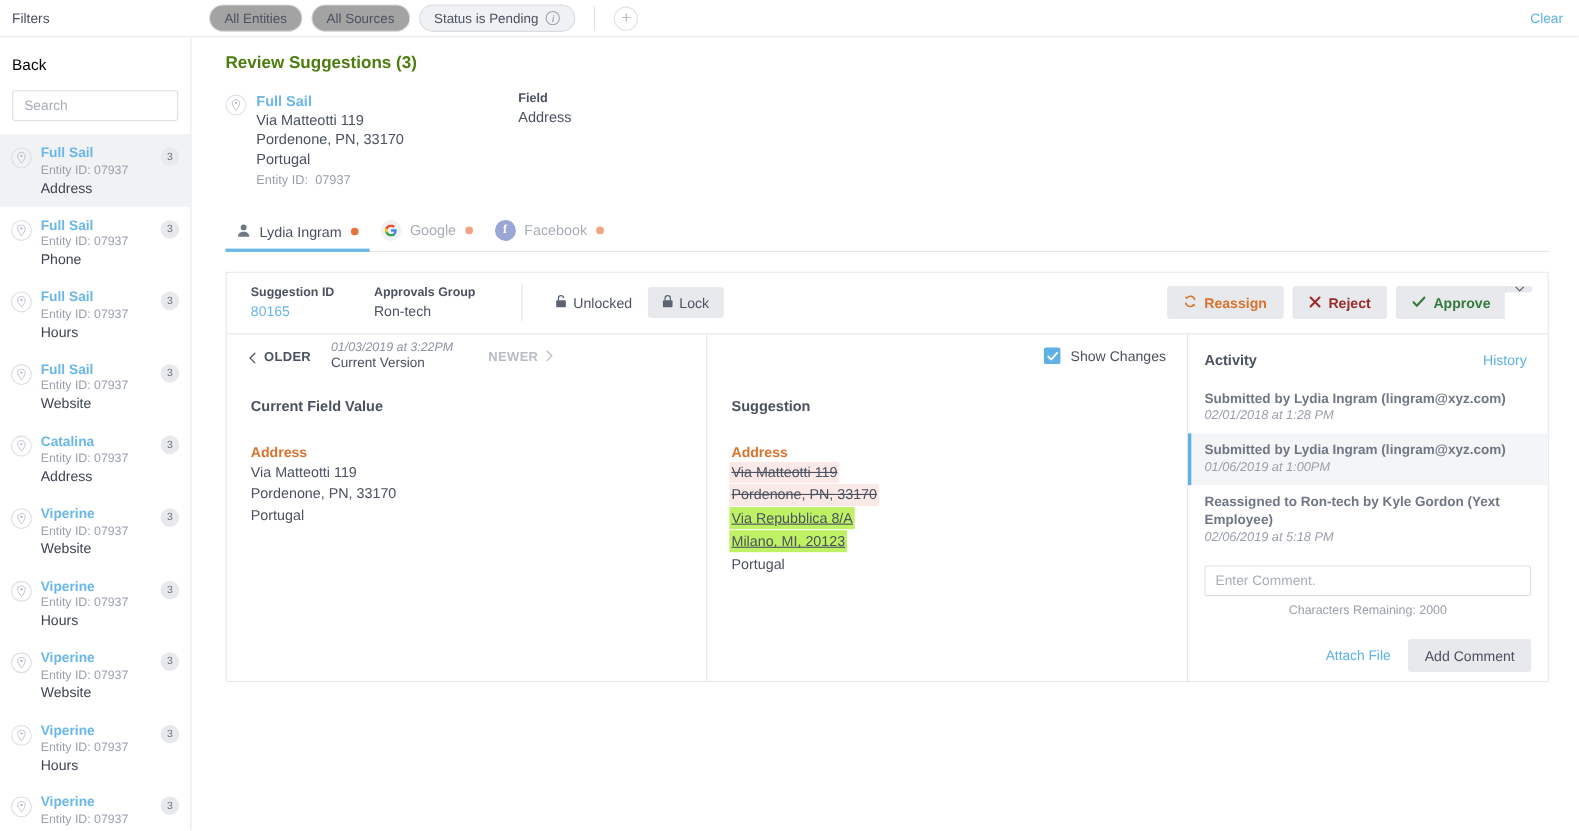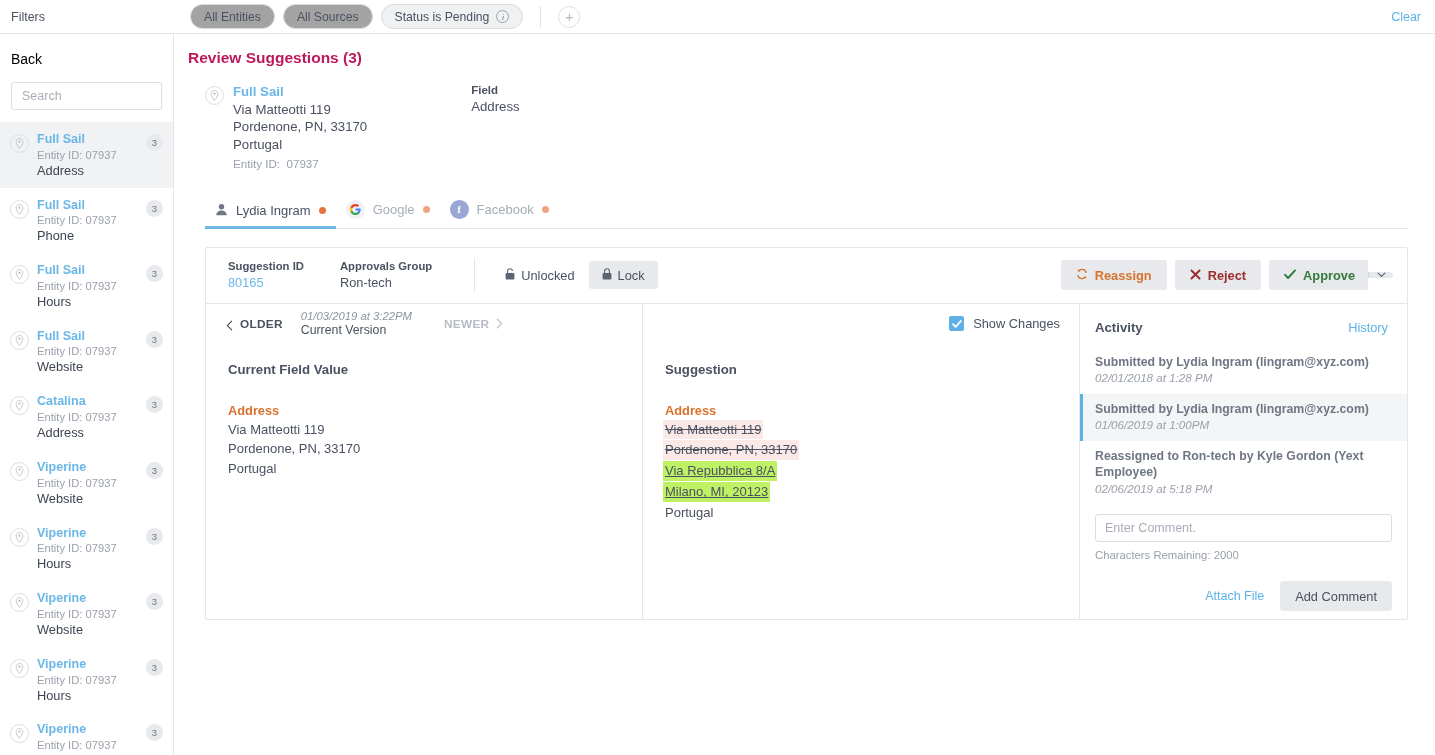--- a/index.html
+++ b/index.html
@@ -112,22 +112,22 @@
     margin-top: 2px; padding: 0 4px;
   }
 
   
   .main {
     position: absolute; top: 34px; left: 175px;
     width: 1260px; height: 721px;
     background: #fff; overflow: hidden;
   }
   .page-title {
-    font-size: 15.5px; font-weight: bold; color: #be185d;
-    padding: 15px 0 0 13px;
+    font-size: 15.5px; font-weight: bold; color: #4d7c0f;
+    padding: 15px 0 0 30px;
   }
   .entity-row { display: flex; padding: 16px 0 0 30px; }
   .entity-pin {
     width: 19px; height: 19px; min-width: 19px;
     border-radius: 50%; border: 1px solid #dcdfe3;
     display: flex; align-items: center; justify-content: center;
     margin-top: 3px; margin-right: 9px;
   }
   .entity-block { line-height: 1.33; }
   .entity-name { color: #6ab7e8; font-size: 13.2px; font-weight: bold; }
@@ -199,21 +199,21 @@
   .actions { margin-left: auto; display: flex; align-items: center; gap: 8px; }
   .abtn {
     display: flex; align-items: center; gap: 7px;
     background: #e7e9ec; border: 0; border-radius: 3px;
     height: 30px; padding: 0 15px;
     font-size: 12.8px; font-weight: bold; cursor: pointer;
     font-family: "Liberation Sans", sans-serif;
   }
   .abtn.reassign { color: #d9722c; }
   .abtn.reject { color: #9c2b2b; }
-  .approve-split { display: flex; align-items: center; }
+  .approve-split { display: flex; align-items: flex-start; }
   .abtn.approve {
     color: #347a3c; border-radius: 3px 0 0 3px; padding-right: 13px;
   }
   .approve-caret {
     background: #e7e9ec; border-radius: 0 3px 3px 0;
     width: 25px; display: flex; align-items: center; justify-content: center;
     border-left: 1px solid #d3d7dd; cursor: pointer; color: #5c6373;
   }
 
   .card-body { display: flex; height: 315px; }
@@ -280,21 +280,21 @@
   .act-date { font-size: 11.6px; color: #9aa0ab; font-style: italic; }
   .comment-box { padding: 10px 15px 0 15px; }
   .comment-box input {
     width: 100%; height: 28px;
     border: 1px solid #dcdfe3; border-radius: 3px;
     padding: 12px 9px; font-size: 12.5px; outline: 0;
     color: #4a5160; font-family: "Liberation Sans", sans-serif;
   }
   .comment-box input::placeholder { color: #a8aeb8; }
   .chars {
-    text-align: left; font-size: 11.3px; color: #9aa0ab;
+    text-align: center; font-size: 11.3px; color: #9aa0ab;
     margin-top: 7px;
   }
   .comment-actions {
     display: flex; align-items: center; justify-content: flex-end;
     gap: 16px; margin-top: 20px;
   }
   .attach { font-size: 12.5px; color: #5eb1e6; cursor: pointer; }
   .add-comment {
     background: #e7e9ec; border: 0; border-radius: 3px;
     height: 30px; padding: 0 15px; font-size: 12.8px; color: #4a5160;

